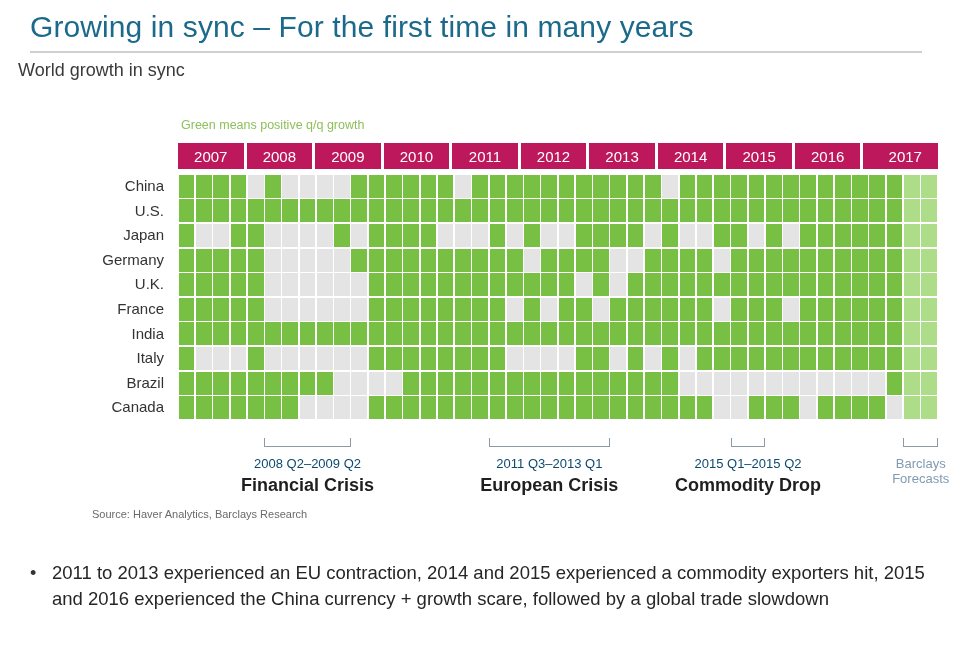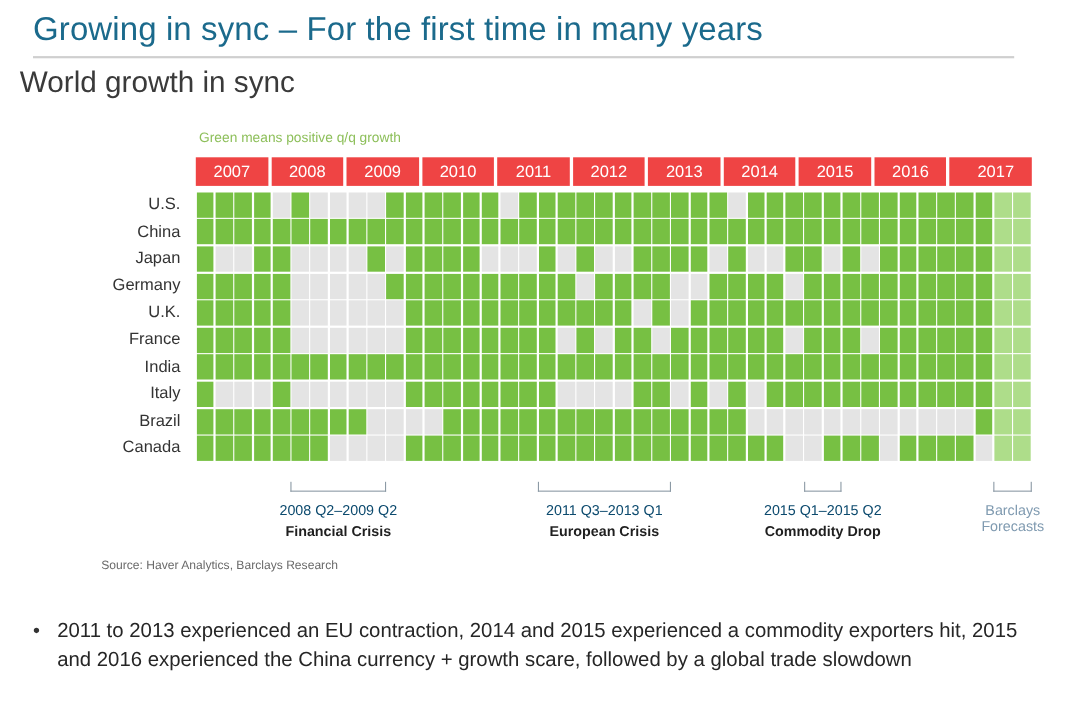--- a/index.html
+++ b/index.html
@@ -33,21 +33,21 @@
     left: 30px;
     top: 51px;
     width: 892px;
     height: 2px;
     background: #cfcfcf;
   }
   #subtitle {
     position: absolute;
     left: 18px;
     top: 60px;
-    font-size: 27px;
+    font-size: 18px;
     color: #3a3a3a;
   }
 
   
   #chart {
     position: absolute;
     left: 0;
     top: 110px;
     width: 972px;
     height: 420px;
@@ -64,21 +64,21 @@
   #year-header {
     position: absolute;
     left: 178px;
     top: 33px;
     width: 760px;
     height: 26px;
     display: flex;
   }
   .year-cell {
     flex: 1 1 0;
-    background: #ef4444;
+    background: #be185d;
     color: #ffffff;
     font-size: 15px;
     display: flex;
     align-items: center;
     justify-content: center;
     margin-right: 3px;
   }
   .year-cell:last-child { margin-right: 0; padding-left: 9px; }
 
   
@@ -130,21 +130,21 @@
   }
   .ann-period {
     position: absolute;
     font-size: 13px;
     color: #0c4a6e;
     text-align: center;
     white-space: nowrap;
   }
   .ann-name {
     position: absolute;
-    font-size: 13px;
+    font-size: 18px;
     font-weight: bold;
     color: #1f1f1f;
     text-align: center;
     white-space: nowrap;
   }
   .ann-fc {
     position: absolute;
     font-size: 13px;
     color: #7f9ab0;
     text-align: center;
@@ -203,22 +203,22 @@
         <div class="year-cell">2011</div>
         <div class="year-cell">2012</div>
         <div class="year-cell">2013</div>
         <div class="year-cell">2014</div>
         <div class="year-cell">2015</div>
         <div class="year-cell">2016</div>
         <div class="year-cell">2017</div>
       </div>
 
     <div id="row-labels">
+        <div class="row-label">China</div>
         <div class="row-label">U.S.</div>
-        <div class="row-label">China</div>
         <div class="row-label">Japan</div>
         <div class="row-label">Germany</div>
         <div class="row-label">U.K.</div>
         <div class="row-label">France</div>
         <div class="row-label">India</div>
         <div class="row-label">Italy</div>
         <div class="row-label">Brazil</div>
         <div class="row-label">Canada</div>
       </div>
 

